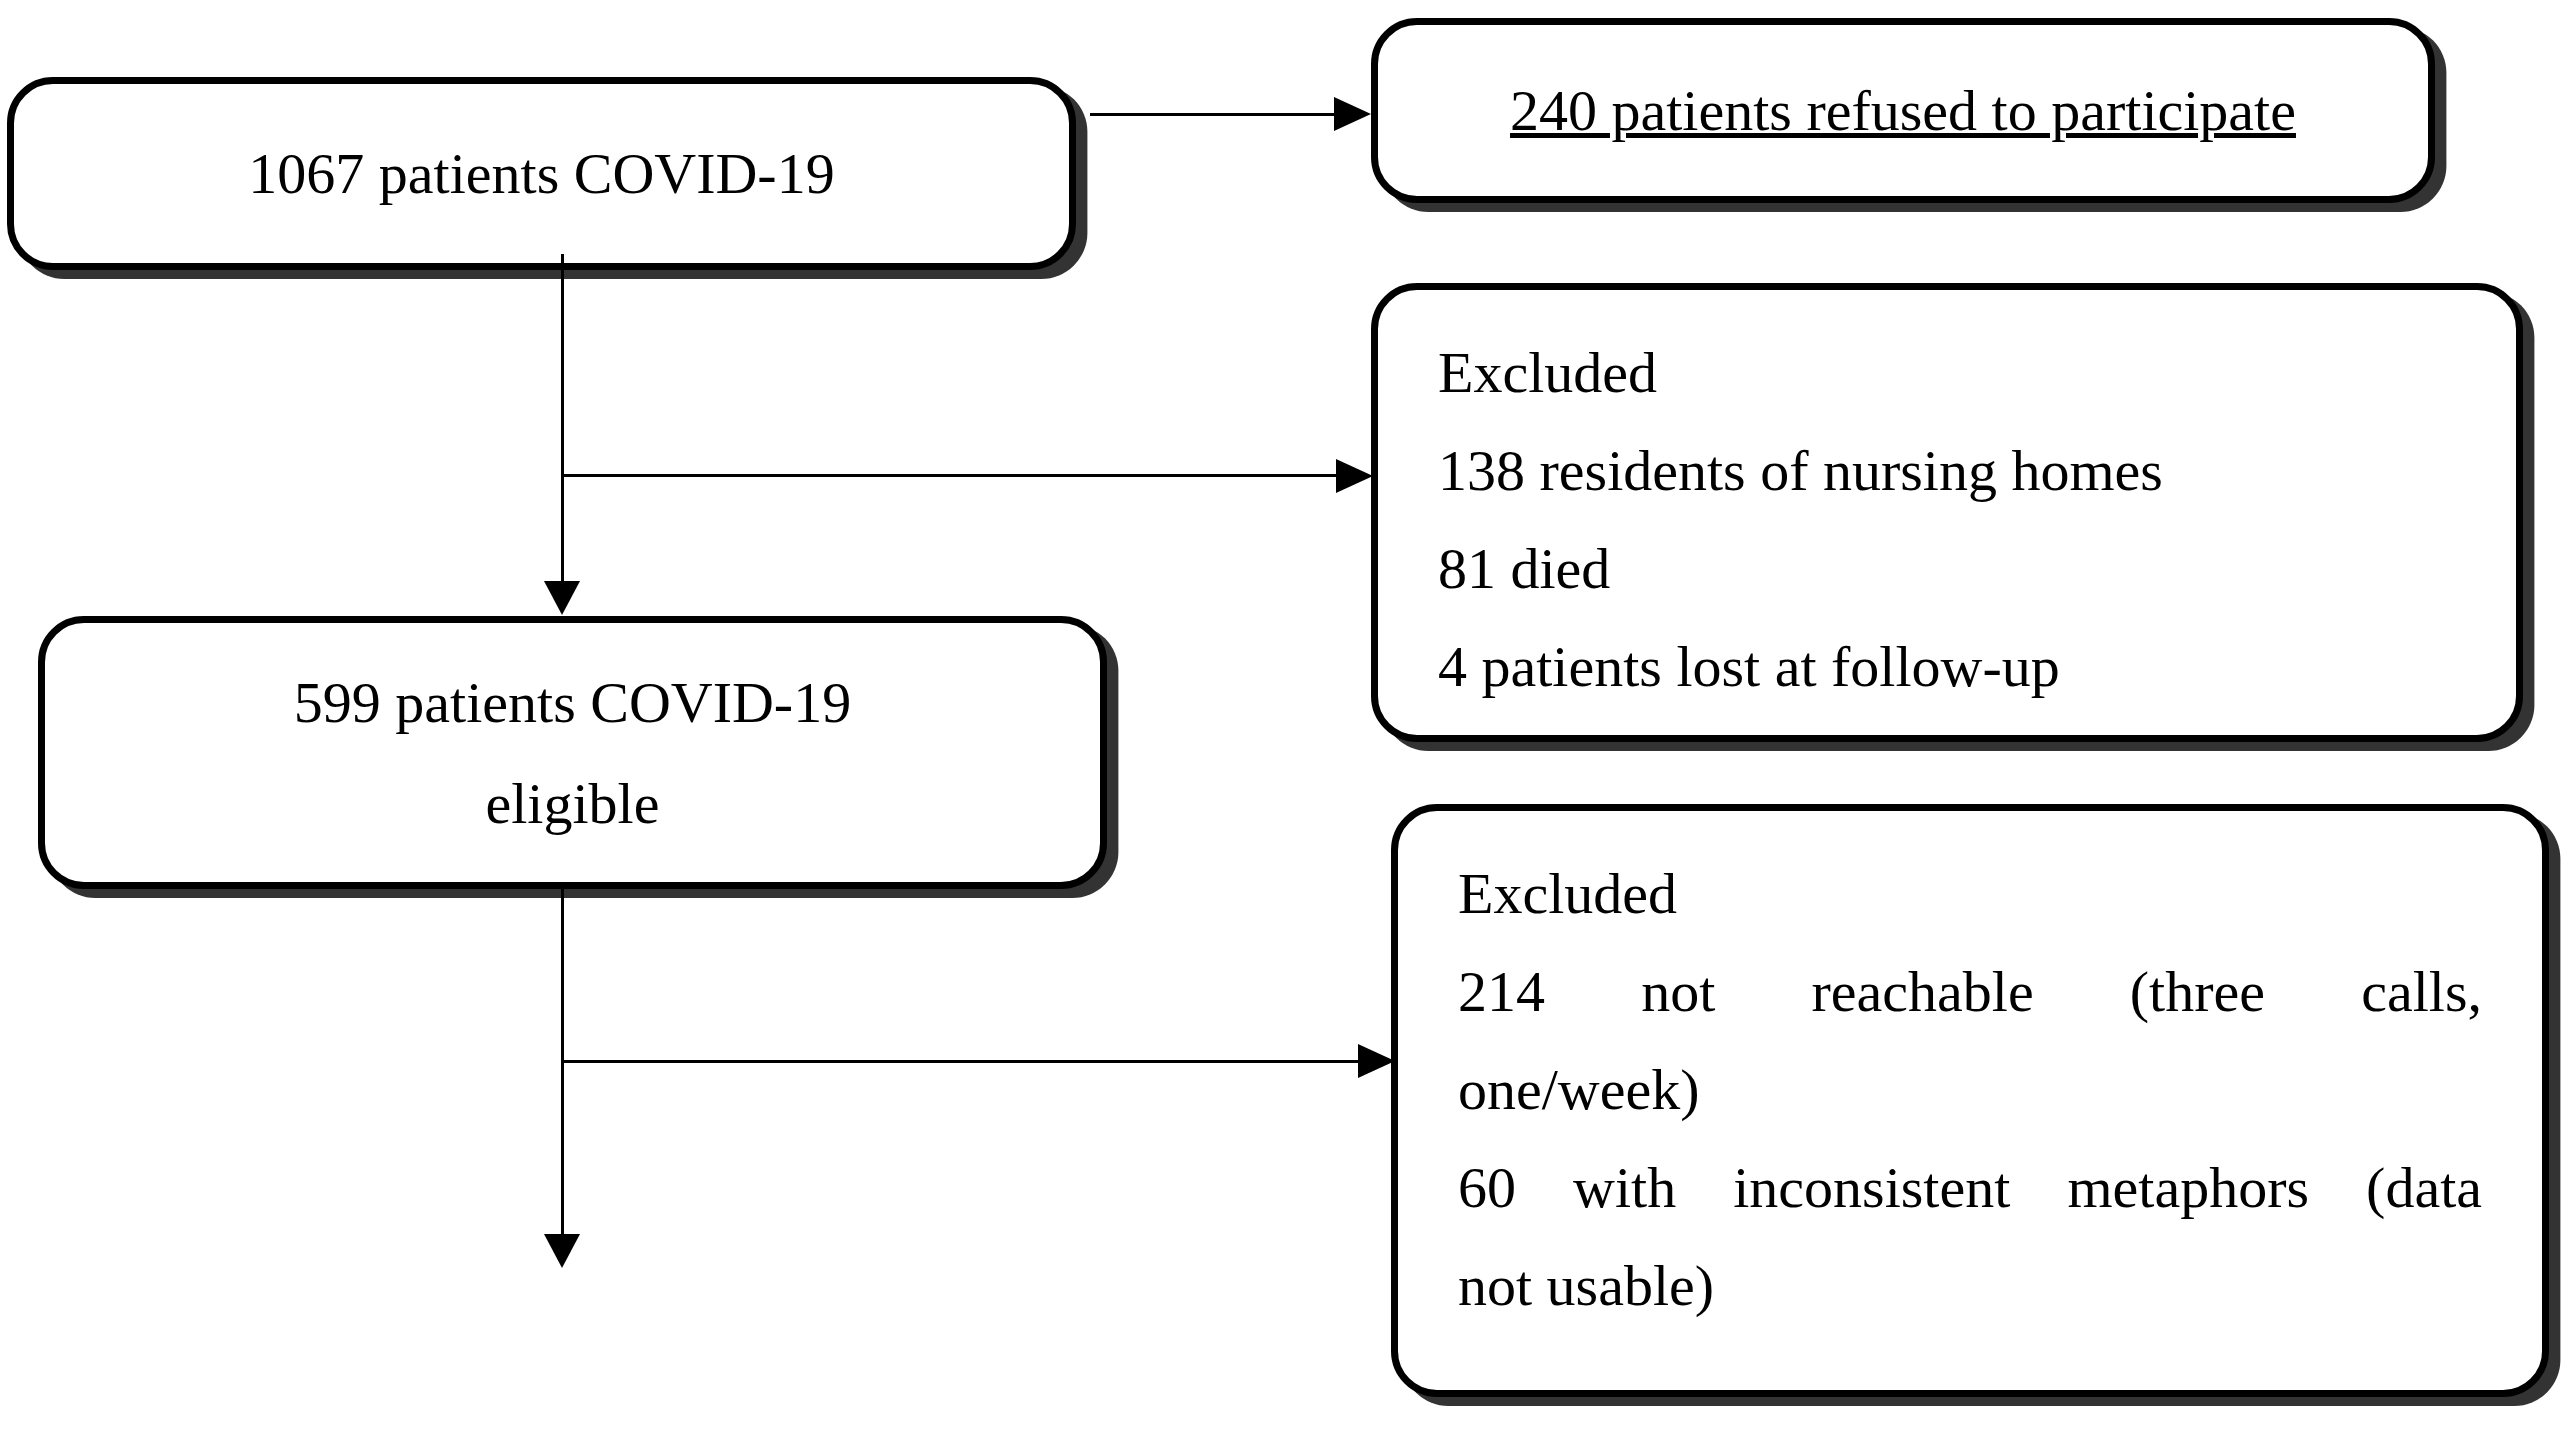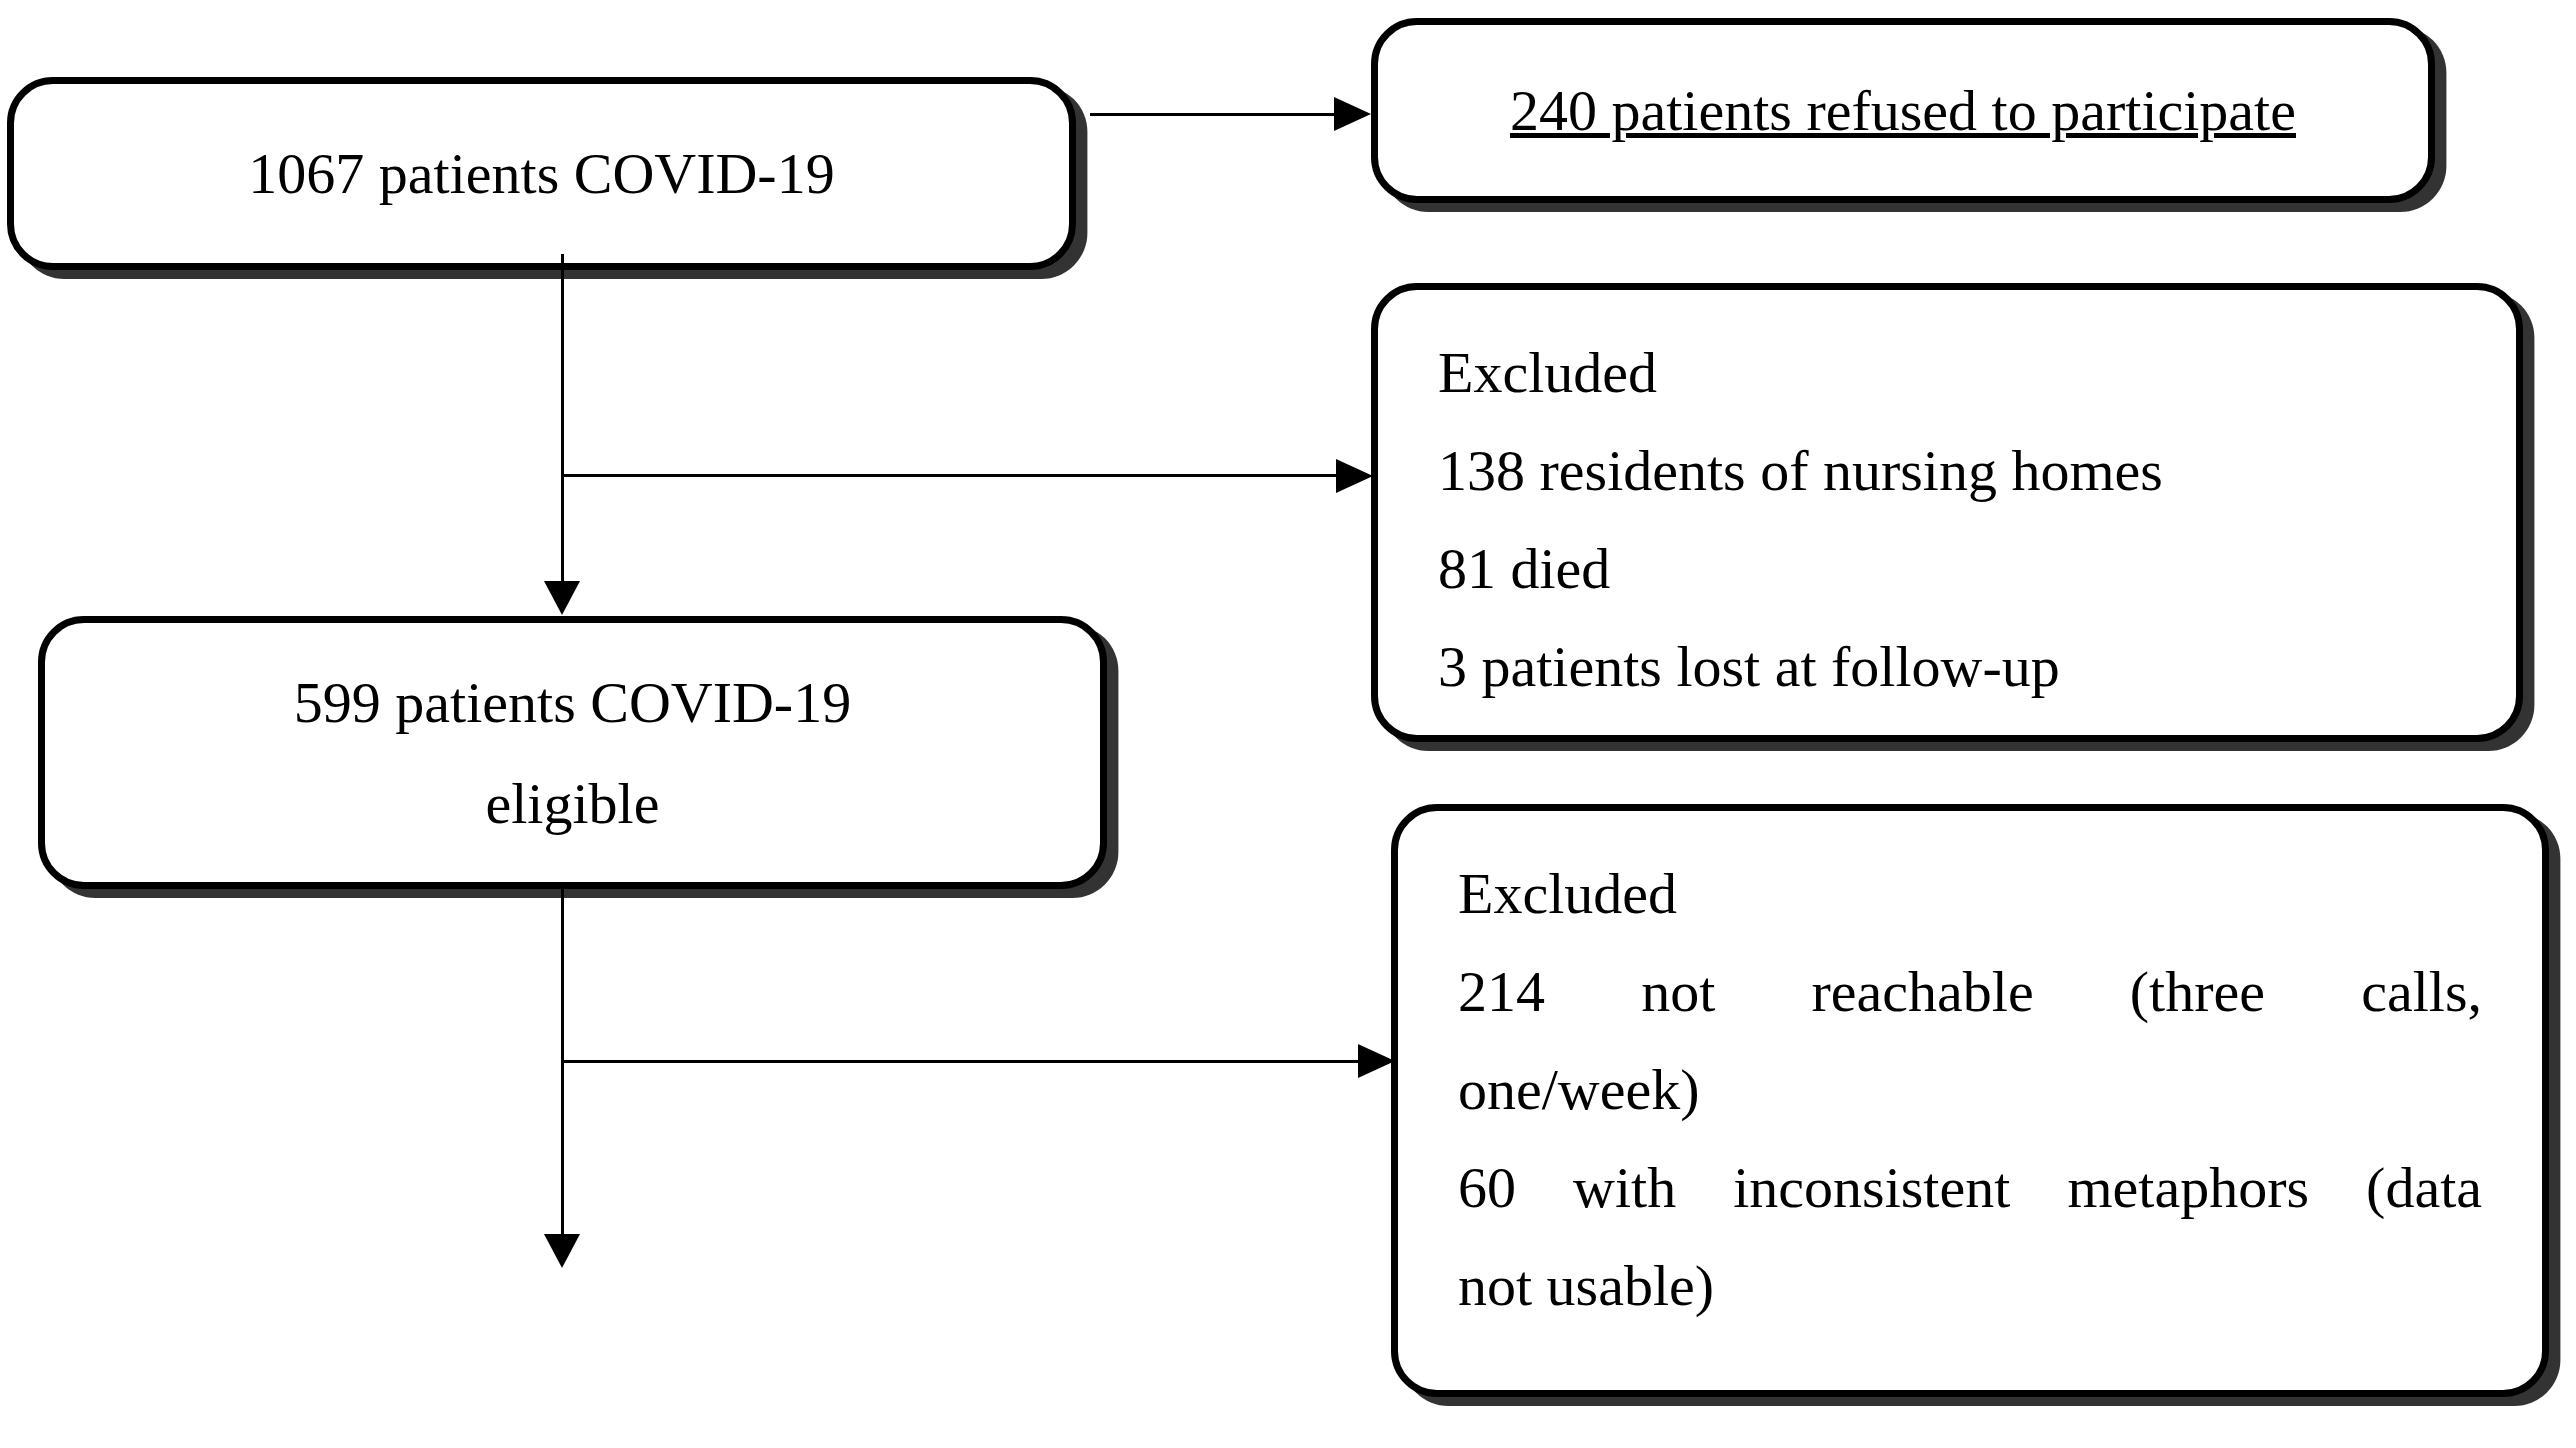--- a/index.html
+++ b/index.html
@@ -92,21 +92,21 @@
   </div>
 
   <div class="box center" style="left:1371px; top:18.3px; width:1064px; height:185px;text-decoration:underline;">
     <span>240 patients refused to participate</span>
   </div>
 
   <div class="box left-block" style="left:1371px; top:283px; width:1152px; height:459px;">
     <div class="exline heading-italic">Excluded</div>
     <div class="exline">138 residents of nursing homes</div>
     <div class="exline">81 died</div>
-    <div class="exline">3 patients lost at follow-up</div>
+    <div class="exline">4 patients lost at follow-up</div>
   </div>
 
   <div class="box center two-line" style="left:38px; top:616px; width:1069px; height:273px;">
     <div class="bline">599 patients COVID-19</div>
     <div class="bline">eligible</div>
   </div>
 
   <div class="box left-block" style="left:1391px; top:804px; width:1158px; height:593px;">
     <div class="exline heading-italic">Excluded</div>
     <div class="exline justify">214 not reachable (three calls,</div>

